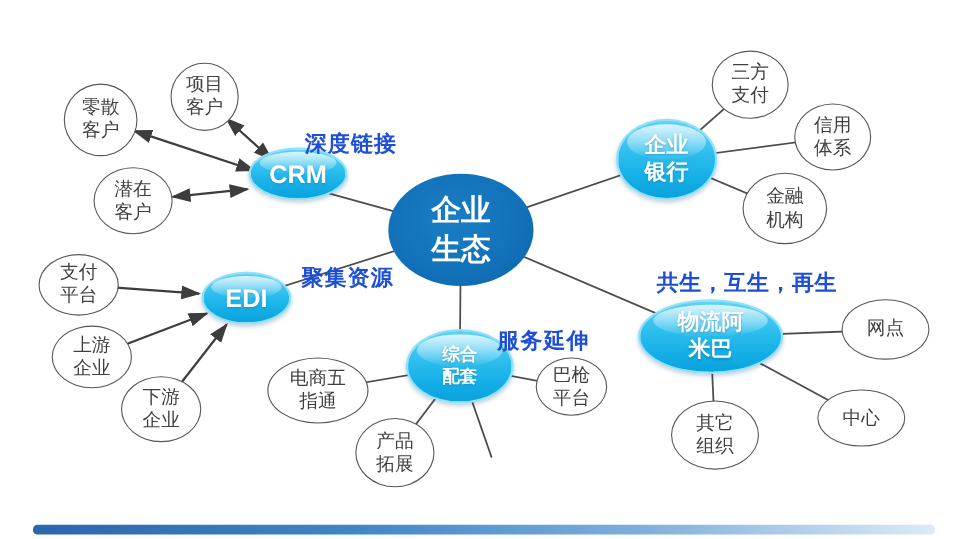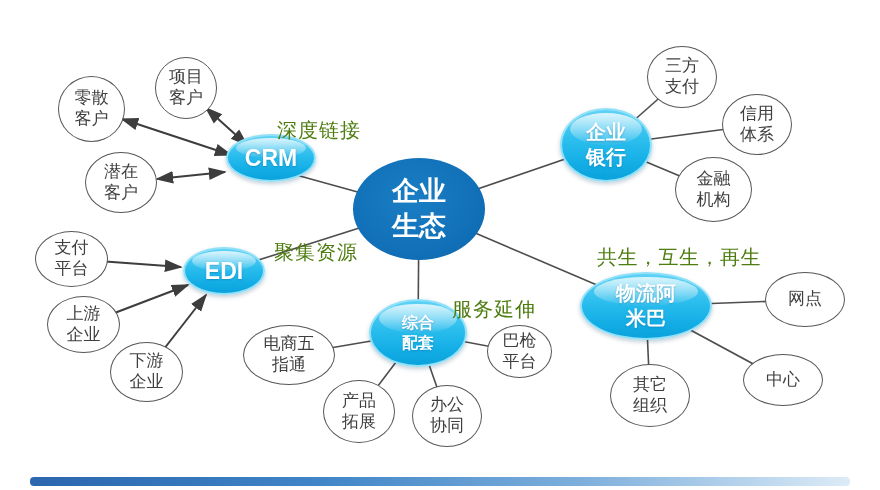--- a/index.html
+++ b/index.html
@@ -26,21 +26,21 @@
     background:linear-gradient(rgba(255,255,255,.78),rgba(255,255,255,.03));
   }
   .hub span{position:relative;z-index:1;text-shadow:0 1px 2px rgba(0,90,140,.35);}
   .center-hub{
     position:absolute;z-index:2;border-radius:50%;box-sizing:border-box;
     background:radial-gradient(ellipse at 45% 40%, #1a7ec4 0%, #1170b8 62%, #0d66ac 100%);
     display:flex;align-items:center;justify-content:center;text-align:center;
     color:#fff;font-weight:bold;font-size:27px;line-height:1.3;white-space:pre-line;
   }
   .edge-label{
-    position:absolute;z-index:2;color:#4d7c0f;font-weight:400;font-size:20px;
+    position:absolute;z-index:2;color:#1d4ed8;font-weight:700;font-size:20px;
     letter-spacing:1px;white-space:nowrap;
   }
   #footer-bar{
     position:absolute;z-index:0;left:30px;top:477px;width:820px;height:9px;border-radius:4px;
     background:linear-gradient(90deg,#2b66ae 0%,#3f85c7 35%,#7fb0dc 68%,#dcebf7 100%);
   }
 </style>
 </head>
 <body>
 
@@ -129,22 +129,20 @@
 支付</div>
   <div class="wnode" style="left:722px;top:94px;width:70px;height:61px">信用
 体系</div>
   <div class="wnode" style="left:675px;top:157px;width:77px;height:65px">金融
 机构</div>
 
   <div class="wnode" style="left:243px;top:325px;width:92px;height:60px">电商五
 指通</div>
   <div class="wnode" style="left:323px;top:380px;width:72px;height:63px">产品
 拓展</div>
-  <div class="wnode" style="left:412px;top:385px;width:70px;height:62px">办公
-协同</div>
   <div class="wnode" style="left:487px;top:325px;width:65px;height:53px">巴枪
 平台</div>
 
   <div class="wnode" style="left:765px;top:272px;width:80px;height:55px">网点</div>
   <div class="wnode" style="left:610px;top:364px;width:80px;height:63px">其它
 组织</div>
   <div class="wnode" style="left:743px;top:354px;width:80px;height:52px">中心</div>
 
   <div id="footer-bar"></div>
 </div>

